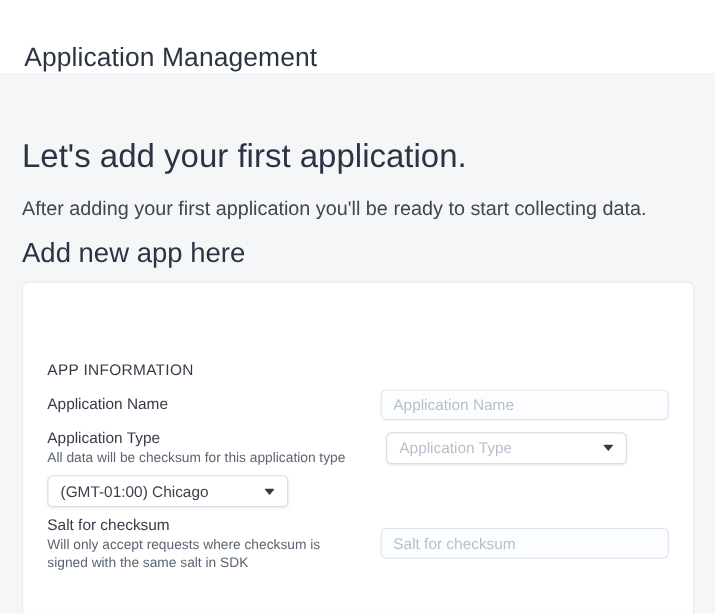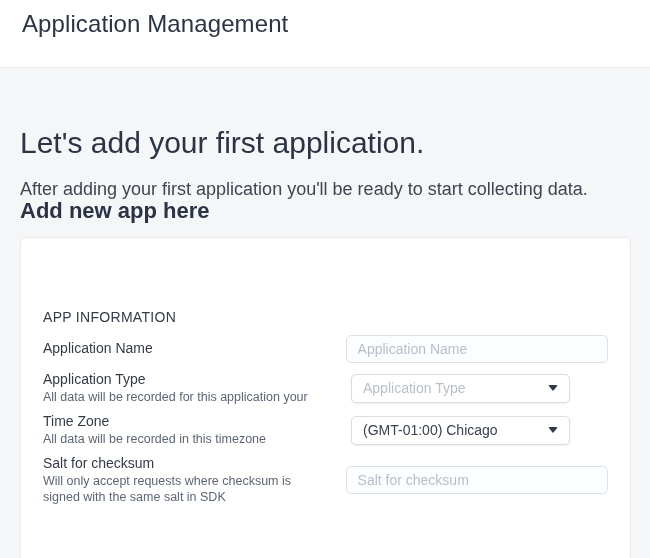--- a/index.html
+++ b/index.html
@@ -10,22 +10,22 @@
     color: #2b3344;
   }
   .screen { width: 650px; height: 558px; overflow: hidden; position: relative; }
 
   
   .page-header {
     height: 68px;
     background: #ffffff;
     border-bottom: 1px solid #eaecef;
     display: flex;
-    align-items: flex-start;
-    padding: 10px 22px;
+    align-items: flex-end;
+    padding: 0 22px;
   }
   .page-title {
     font-size: 24px;
     font-weight: 400;
     color: #2b3344;
     letter-spacing: 0.1px;
   }
 
   
   .content { padding: 0 20px; }
@@ -36,23 +36,24 @@
     font-weight: 400;
     color: #2b3344;
   }
   .intro-subtitle {
     margin-top: 20px;
     font-size: 18px;
     line-height: 18px;
     color: #3f4650;
   }
   .section-heading {
-    font-size: 22px;
+    margin-top: 19px;
+    font-size: 25px;
     line-height: 26px;
-    font-weight: 700;
+    font-weight: 400;
     color: #2b3344;
   }
 
   
   .card {
     margin-top: 13px;
     width: 611px;
     min-height: 340px;
     background: #ffffff;
     border: 1px solid #e9ebef;
@@ -158,34 +159,30 @@
         <div class="row-text">
           <div class="field-label">Application Name</div>
           <div class="field-help"></div>
         </div>
         <input class="text-input" type="text" placeholder="Application Name" style="">
       </div>
 
       <div class="form-row">
         <div class="row-text">
           <div class="field-label">Application Type</div>
-          <div class="field-help">All data will be recorded for this application your</div>
+          <div class="field-help">All data will be checksum for this application type</div>
         </div>
         <div class="select">
           <span class="select-value placeholder">Application Type</span>
           <span class="caret"></span>
         </div>
       </div>
 
 
       <div class="form-row">
-        <div class="row-text">
-          <div class="field-label">Time Zone</div>
-          <div class="field-help">All data will be recorded in this timezone</div>
-        </div>
         <div class="select">
           <span class="select-value">(GMT-01:00) Chicago</span>
           <span class="caret"></span>
         </div>
       </div>
 
       <div class="form-row">
         <div class="row-text">
           <div class="field-label">Salt for checksum</div>
           <div class="field-help">Will only accept requests where checksum is signed with the same salt in SDK</div>

